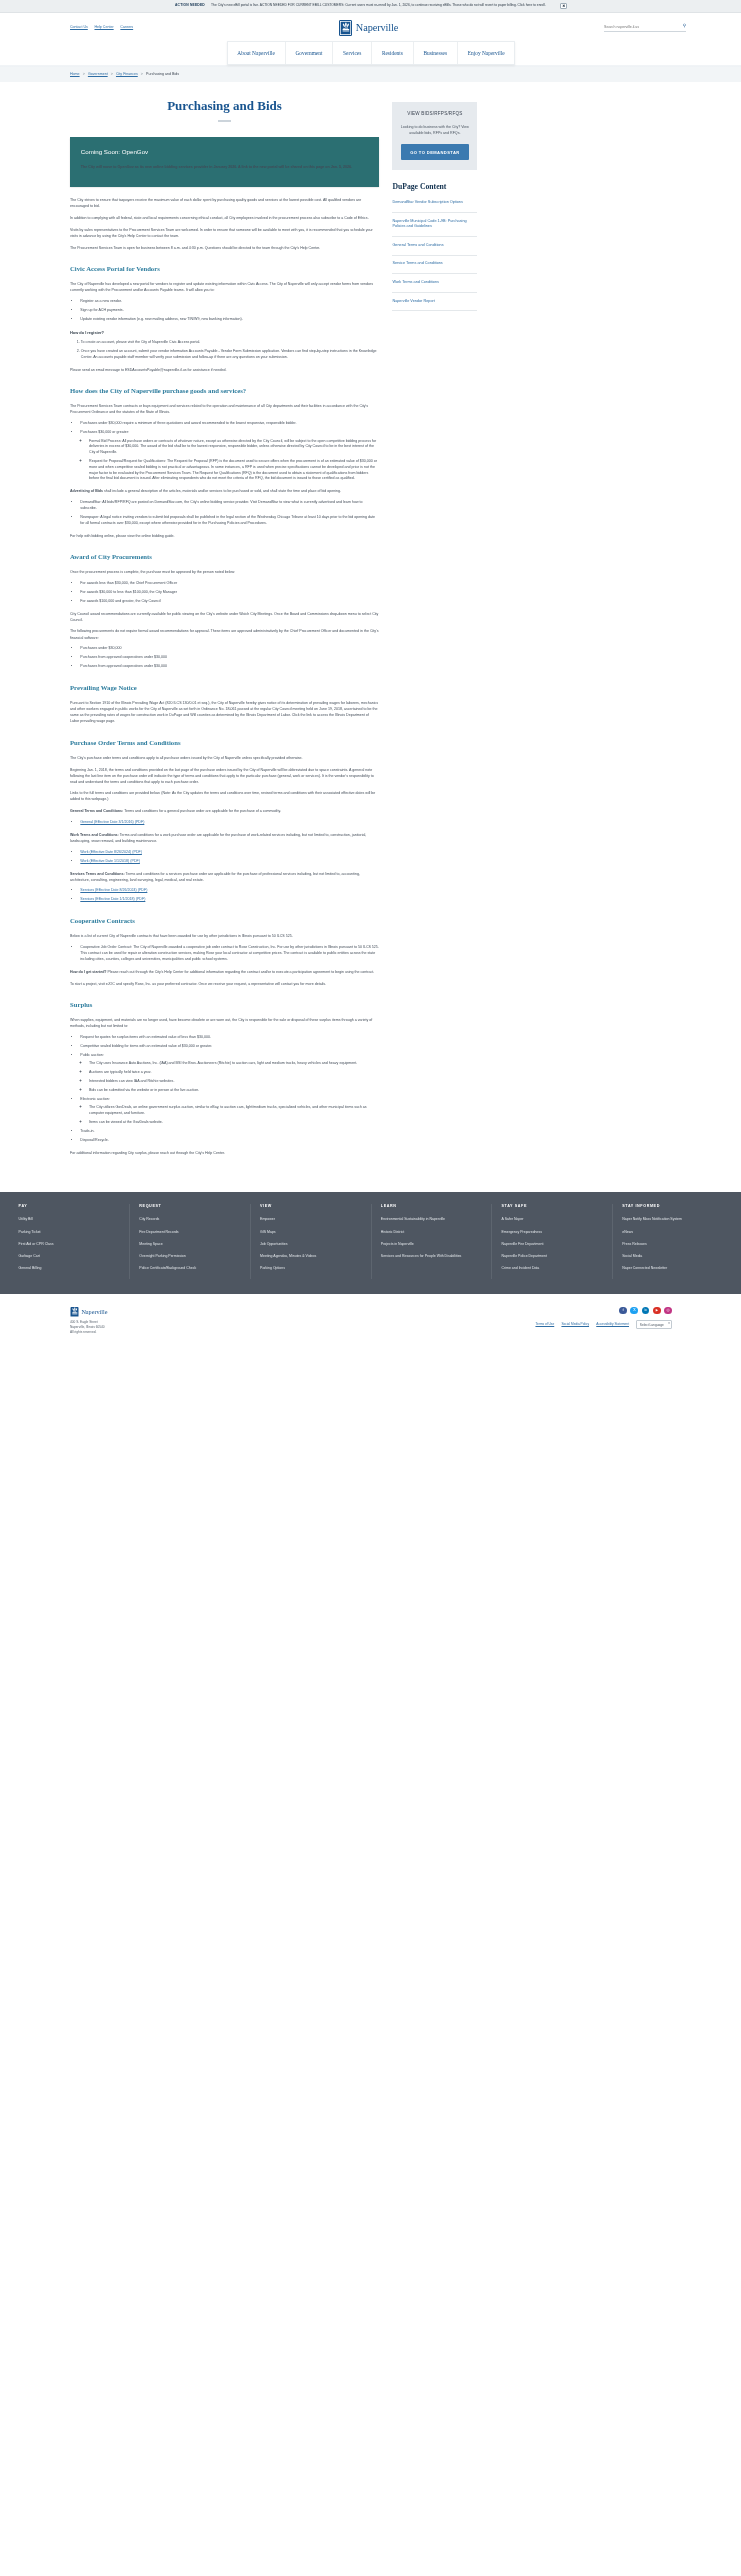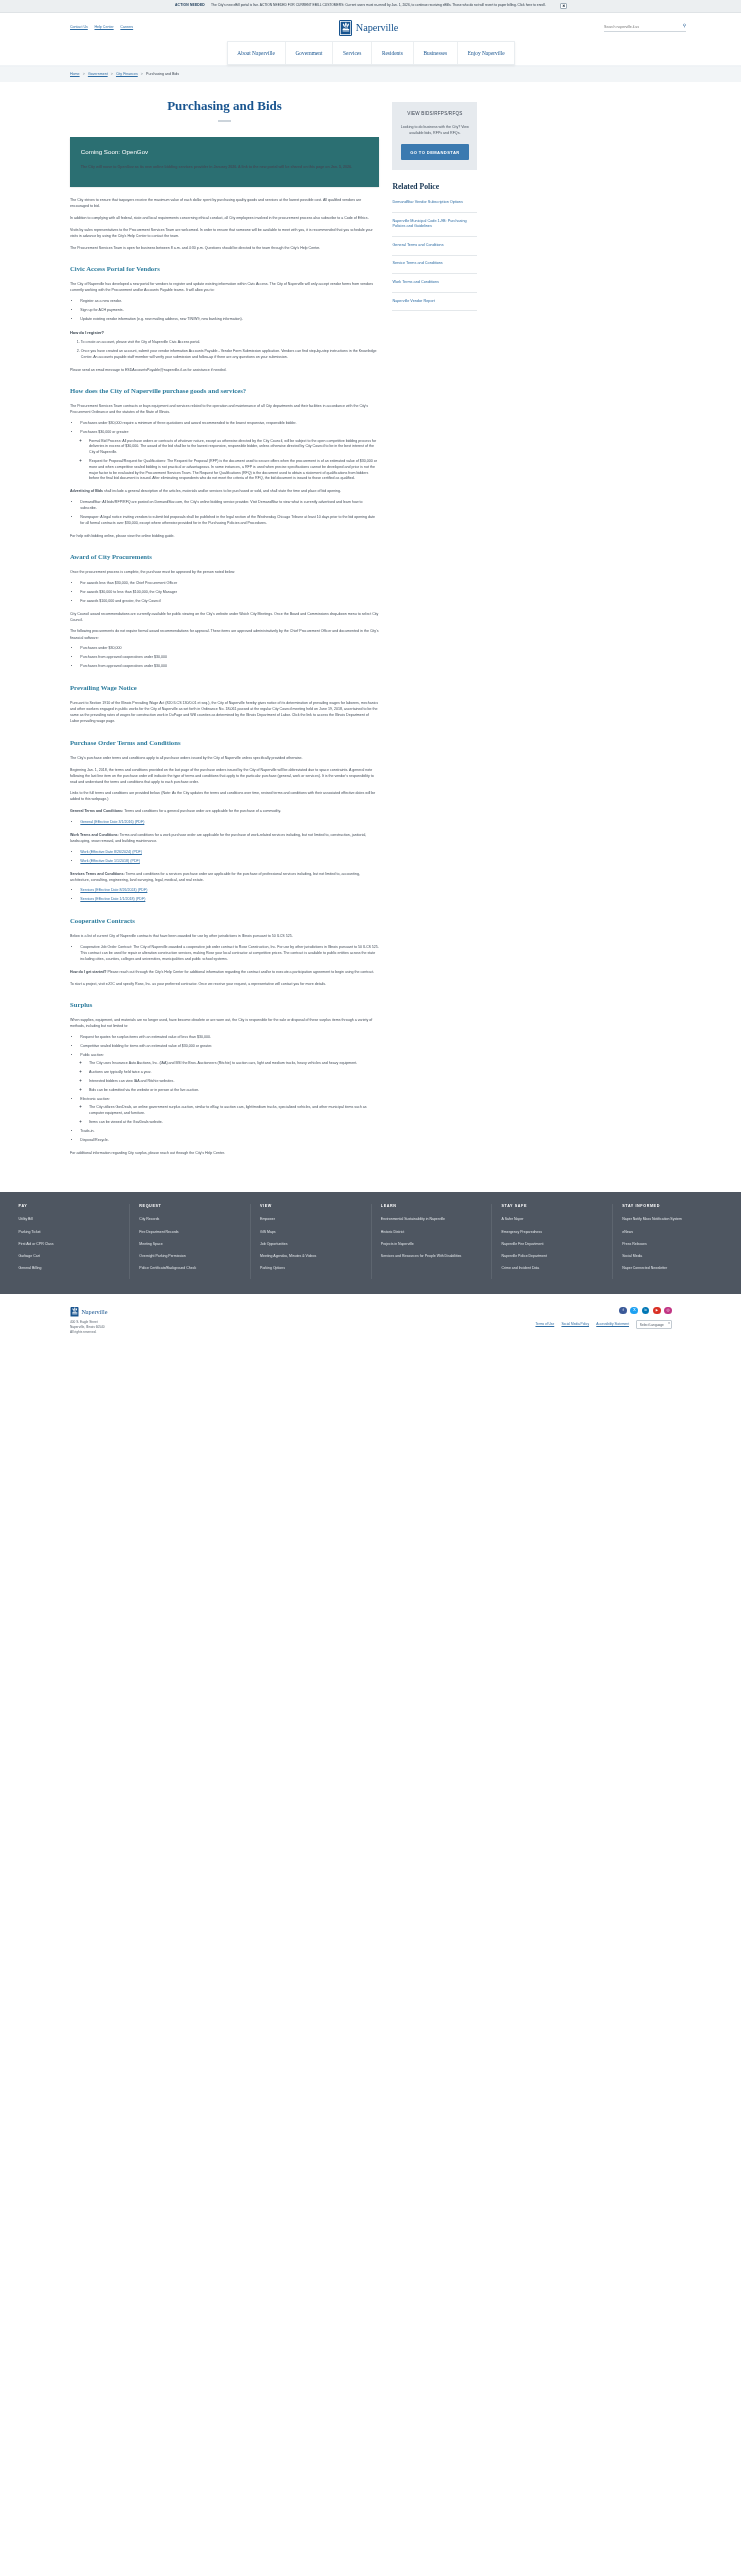--- a/index.html
+++ b/index.html
@@ -394,21 +394,21 @@
     </ul>
     <p>For additional information regarding City surplus, please reach out through the City's Help Center.</p>
   </main>
 
   <aside class="rail">
     <div class="promo">
       <div class="promo-title">VIEW BIDS/RFPS/RFQS</div>
       <div class="promo-copy">Looking to do business with the City? View available bids, RFPs and RFQs.</div>
       <a href="#" class="promo-btn">GO TO DEMANDSTAR</a>
     </div>
-    <h2 class="rail-title">Related Police</h2>
+    <h2 class="rail-title">DuPage Content</h2>
     <div class="rail-list">
       <a href="#">DemandStar Vendor Subscription Options</a>
       <a href="#">Naperville Municipal Code 1-9B: Purchasing Policies and Guidelines</a>
       <a href="#">General Terms and Conditions</a>
       <a href="#">Service Terms and Conditions</a>
       <a href="#">Work Terms and Conditions</a>
       <a href="#">Naperville Vendor Report</a>
     </div>
   </aside>
 </div>

